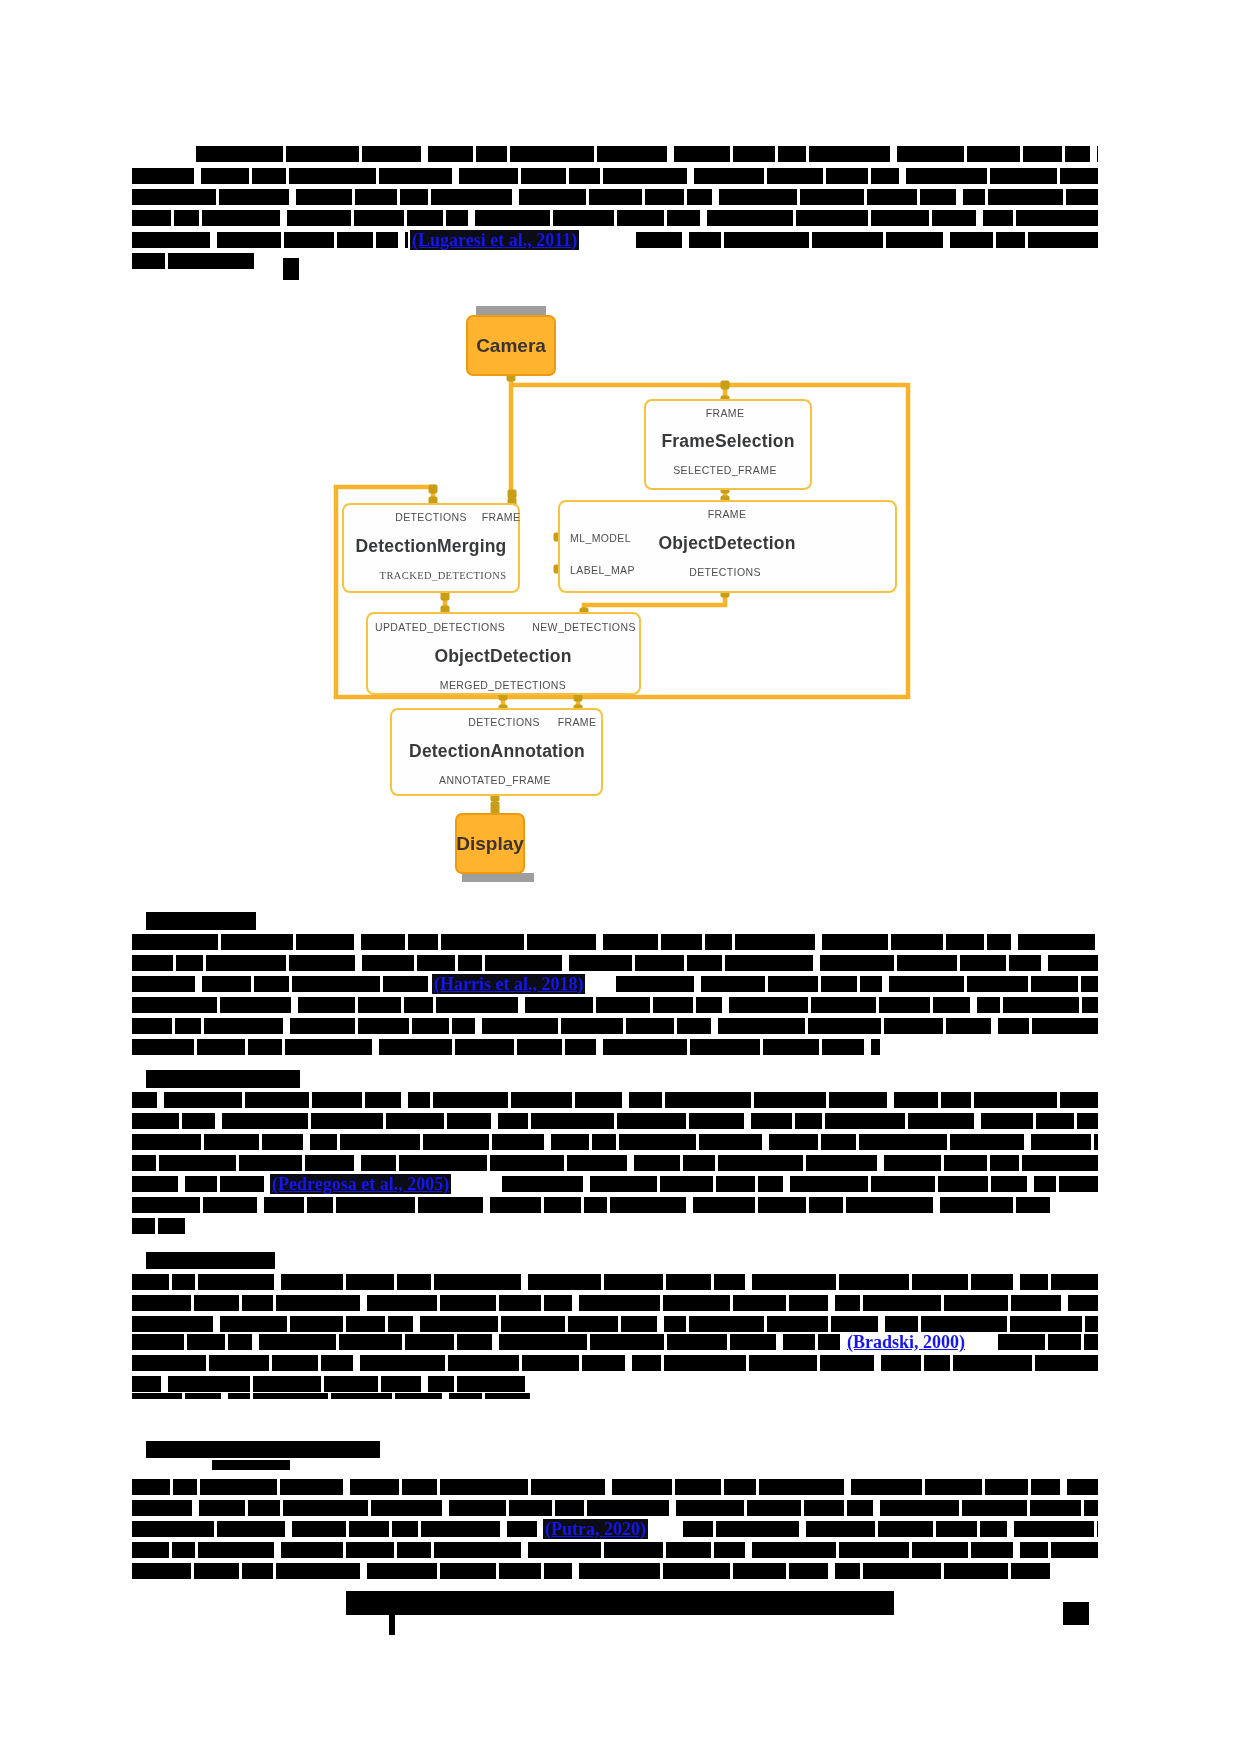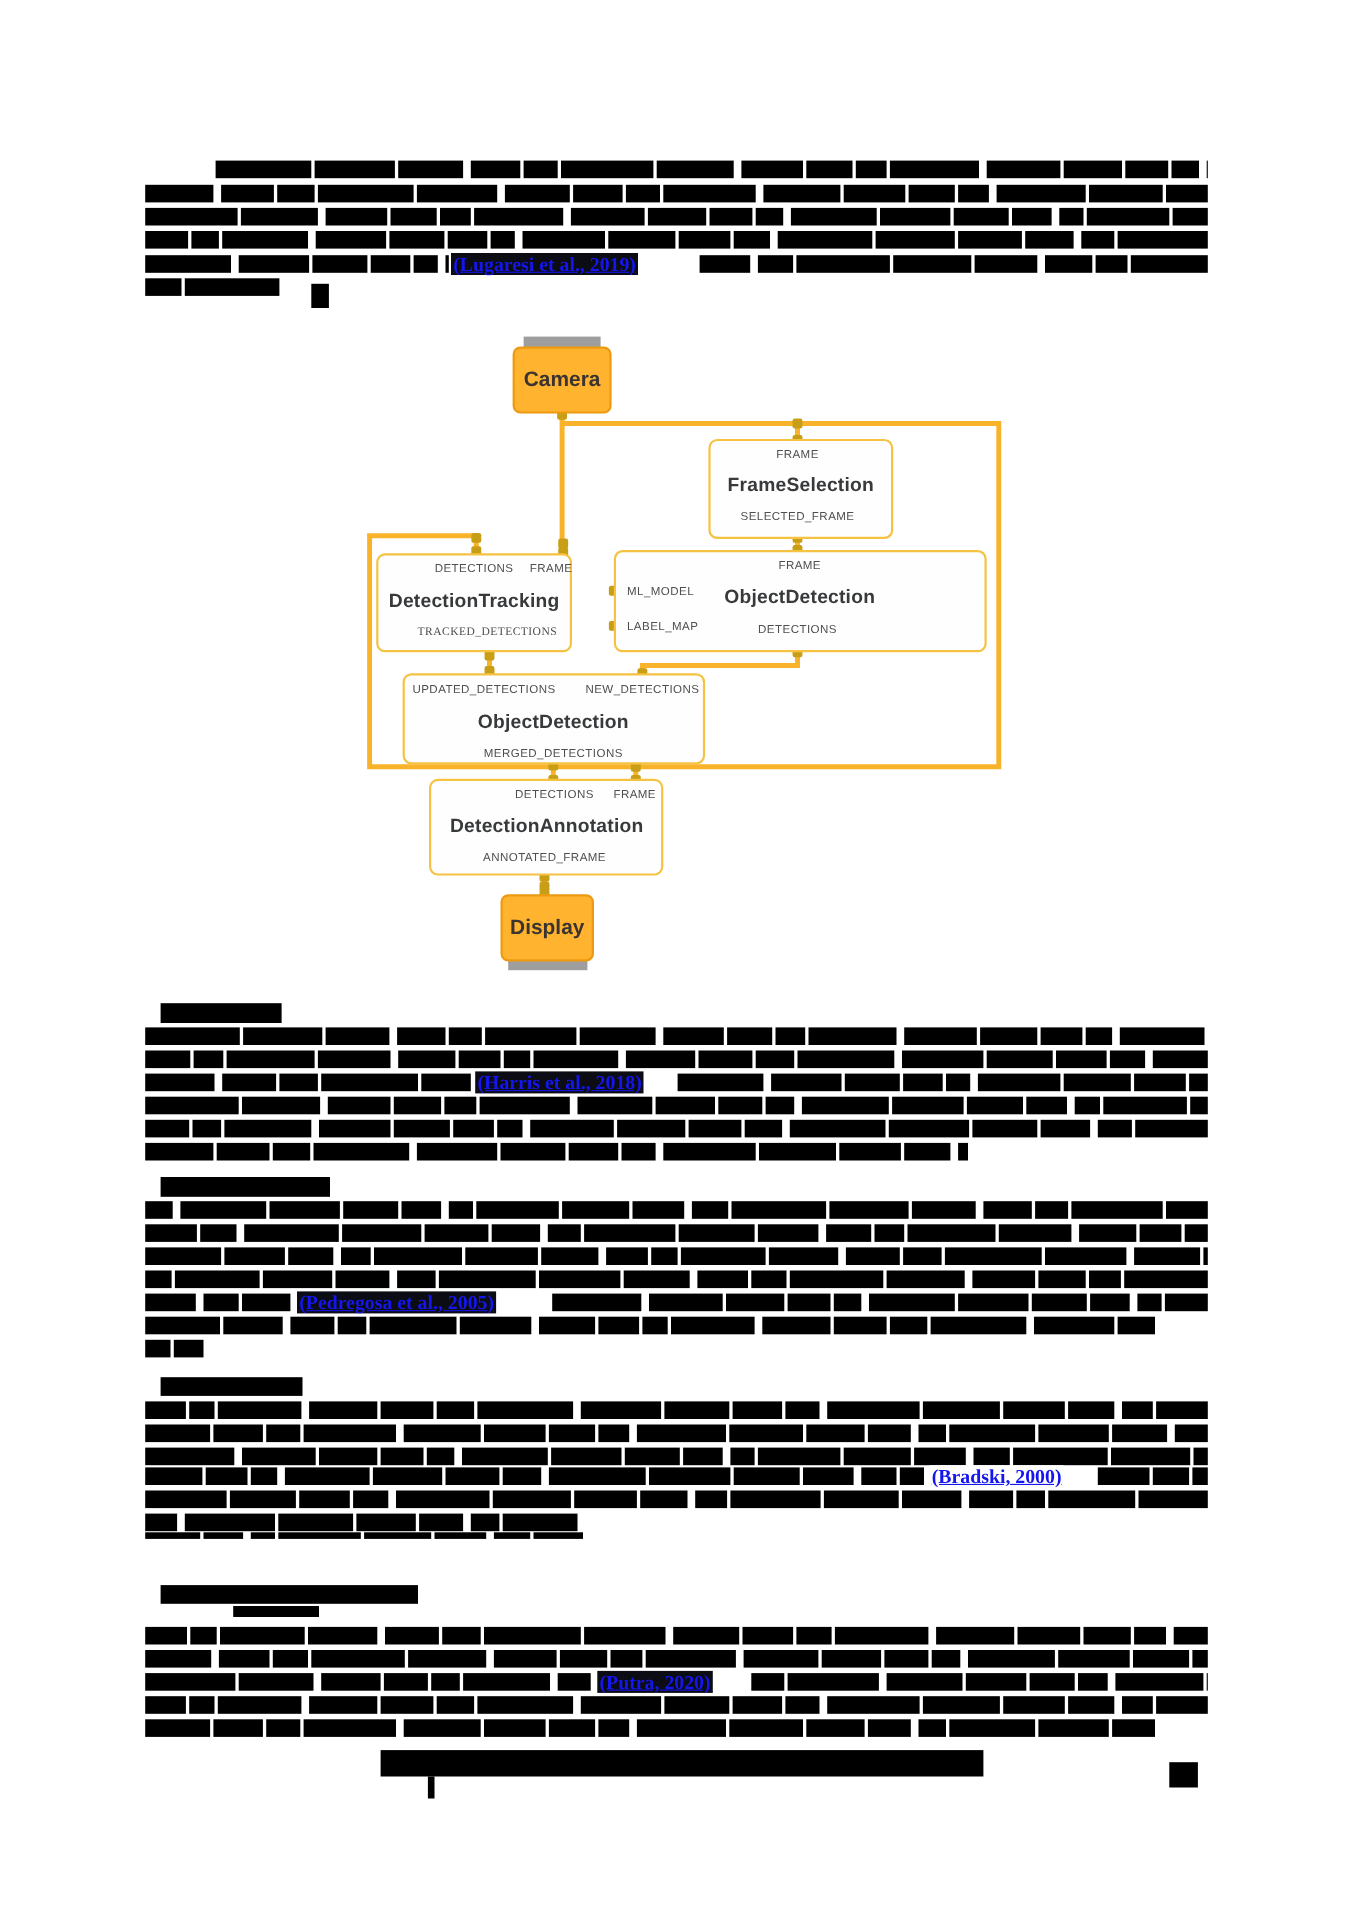--- a/index.html
+++ b/index.html
@@ -98,21 +98,21 @@
       <div class="redact" style="left: 871px; top: 210px; width: 58px; height: 16px;"></div>
       <div class="redact" style="left: 932px; top: 210px; width: 44px; height: 16px;"></div>
       <div class="redact" style="left: 983px; top: 210px; width: 30px; height: 16px;"></div>
       <div class="redact" style="left: 1016px; top: 210px; width: 82px; height: 16px;"></div>
       <div class="redact" style="left: 132px; top: 232px; width: 78px; height: 16px;"></div>
       <div class="redact" style="left: 217px; top: 232px; width: 64px; height: 16px;"></div>
       <div class="redact" style="left: 284px; top: 232px; width: 50px; height: 16px;"></div>
       <div class="redact" style="left: 337px; top: 232px; width: 36px; height: 16px;"></div>
       <div class="redact" style="left: 376px; top: 232px; width: 22px; height: 16px;"></div>
       <div class="redact" style="left: 405px; top: 232px; width: 3px; height: 16px;"></div>
-      <a class="citation dark" href="#" style="left: 410px; top: 230px;">(Lugaresi et al., 2019)</a>
+      <a class="citation dark" href="#" style="left: 410px; top: 230px;">(Lugaresi et al., 2011)</a>
       <div class="redact" style="left: 636px; top: 232px; width: 46px; height: 16px;"></div>
       <div class="redact" style="left: 689px; top: 232px; width: 32px; height: 16px;"></div>
       <div class="redact" style="left: 724px; top: 232px; width: 85px; height: 16px;"></div>
       <div class="redact" style="left: 812px; top: 232px; width: 71px; height: 16px;"></div>
       <div class="redact" style="left: 886px; top: 232px; width: 57px; height: 16px;"></div>
       <div class="redact" style="left: 950px; top: 232px; width: 43px; height: 16px;"></div>
       <div class="redact" style="left: 996px; top: 232px; width: 29px; height: 16px;"></div>
       <div class="redact" style="left: 1028px; top: 232px; width: 70px; height: 16px;"></div>
       <div class="redact" style="left: 132px; top: 253px; width: 33px; height: 16px;"></div>
       <div class="redact" style="left: 168px; top: 253px; width: 86px; height: 16px;"></div>
@@ -537,38 +537,38 @@
         <rect x="490.5" y="808.5" width="9" height="9" rx="2" fill="#c79e16"></rect>
       </svg>
       <div class="io-node" style="left: 466px; top: 315px; width: 90px; height: 61px; background: rgb(255, 179, 46); border-color: rgb(237, 154, 17);">Camera</div>
       <div class="calc-node" style="left: 644px; top: 399px; width: 168px; height: 91px; border-color: rgb(245, 194, 66);"></div>
       <div class="dlabel port" style="left: 725px; top: 413px;">FRAME</div>
       <div class="dlabel title" style="left: 728px; top: 441px;">FrameSelection</div>
       <div class="dlabel port" style="left: 725px; top: 470px;">SELECTED_FRAME</div>
       <div class="calc-node" style="left: 342px; top: 503px; width: 178px; height: 90px; border-color: rgb(245, 194, 66);"></div>
       <div class="dlabel port" style="left: 431px; top: 517px;">DETECTIONS</div>
       <div class="dlabel port" style="left: 501px; top: 517px;">FRAME</div>
-      <div class="dlabel title" style="left: 431px; top: 546px;">DetectionTracking</div>
+      <div class="dlabel title" style="left: 431px; top: 546px;">DetectionMerging</div>
       <div class="dlabel port" style="left: 443px; top: 575px; font-family: Liberation Serif, serif;">TRACKED_DETECTIONS</div>
       <div class="calc-node" style="left: 558px; top: 500px; width: 339px; height: 93px; border-color: rgb(245, 194, 66);"></div>
       <div class="dlabel port" style="left: 727px; top: 514px;">FRAME</div>
       <div class="dlabel title" style="left: 727px; top: 543px;">ObjectDetection</div>
       <div class="dlabel port left-align" style="left: 570px; top: 538px;">ML_MODEL</div>
       <div class="dlabel port left-align" style="left: 570px; top: 570px;">LABEL_MAP</div>
       <div class="dlabel port" style="left: 725px; top: 572px;">DETECTIONS</div>
       <div class="calc-node" style="left: 366px; top: 612px; width: 275px; height: 83px; border-color: rgb(245, 194, 66);"></div>
       <div class="dlabel port" style="left: 440px; top: 627px;">UPDATED_DETECTIONS</div>
       <div class="dlabel port" style="left: 584px; top: 627px;">NEW_DETECTIONS</div>
       <div class="dlabel title" style="left: 503px; top: 656px;">ObjectDetection</div>
       <div class="dlabel port" style="left: 503px; top: 685px;">MERGED_DETECTIONS</div>
       <div class="calc-node" style="left: 390px; top: 708px; width: 213px; height: 88px; border-color: rgb(245, 194, 66);"></div>
       <div class="dlabel port" style="left: 504px; top: 722px;">DETECTIONS</div>
       <div class="dlabel port" style="left: 577px; top: 722px;">FRAME</div>
       <div class="dlabel title" style="left: 497px; top: 751px;">DetectionAnnotation</div>
       <div class="dlabel port" style="left: 495px; top: 780px;">ANNOTATED_FRAME</div>
-      <div class="io-node" style="left: 455px; top: 813px; width: 85px; height: 61px; background: rgb(255, 179, 46); border-color: rgb(237, 154, 17);">Display</div>
+      <div class="io-node" style="left: 455px; top: 813px; width: 70px; height: 61px; background: rgb(255, 179, 46); border-color: rgb(237, 154, 17);">Display</div>
     </div>
   <div id="footer-layer">
       <div class="redact" style="left: 346px; top: 1591px; width: 548px; height: 24px;"></div>
       <div class="footer-tick" style="left: 389px; top: 1615px; width: 6px; height: 20px;"></div>
       <div class="redact" style="left: 1063px; top: 1602px; width: 26px; height: 23px;"></div>
     </div>
 </div>
 
 </body></html>

